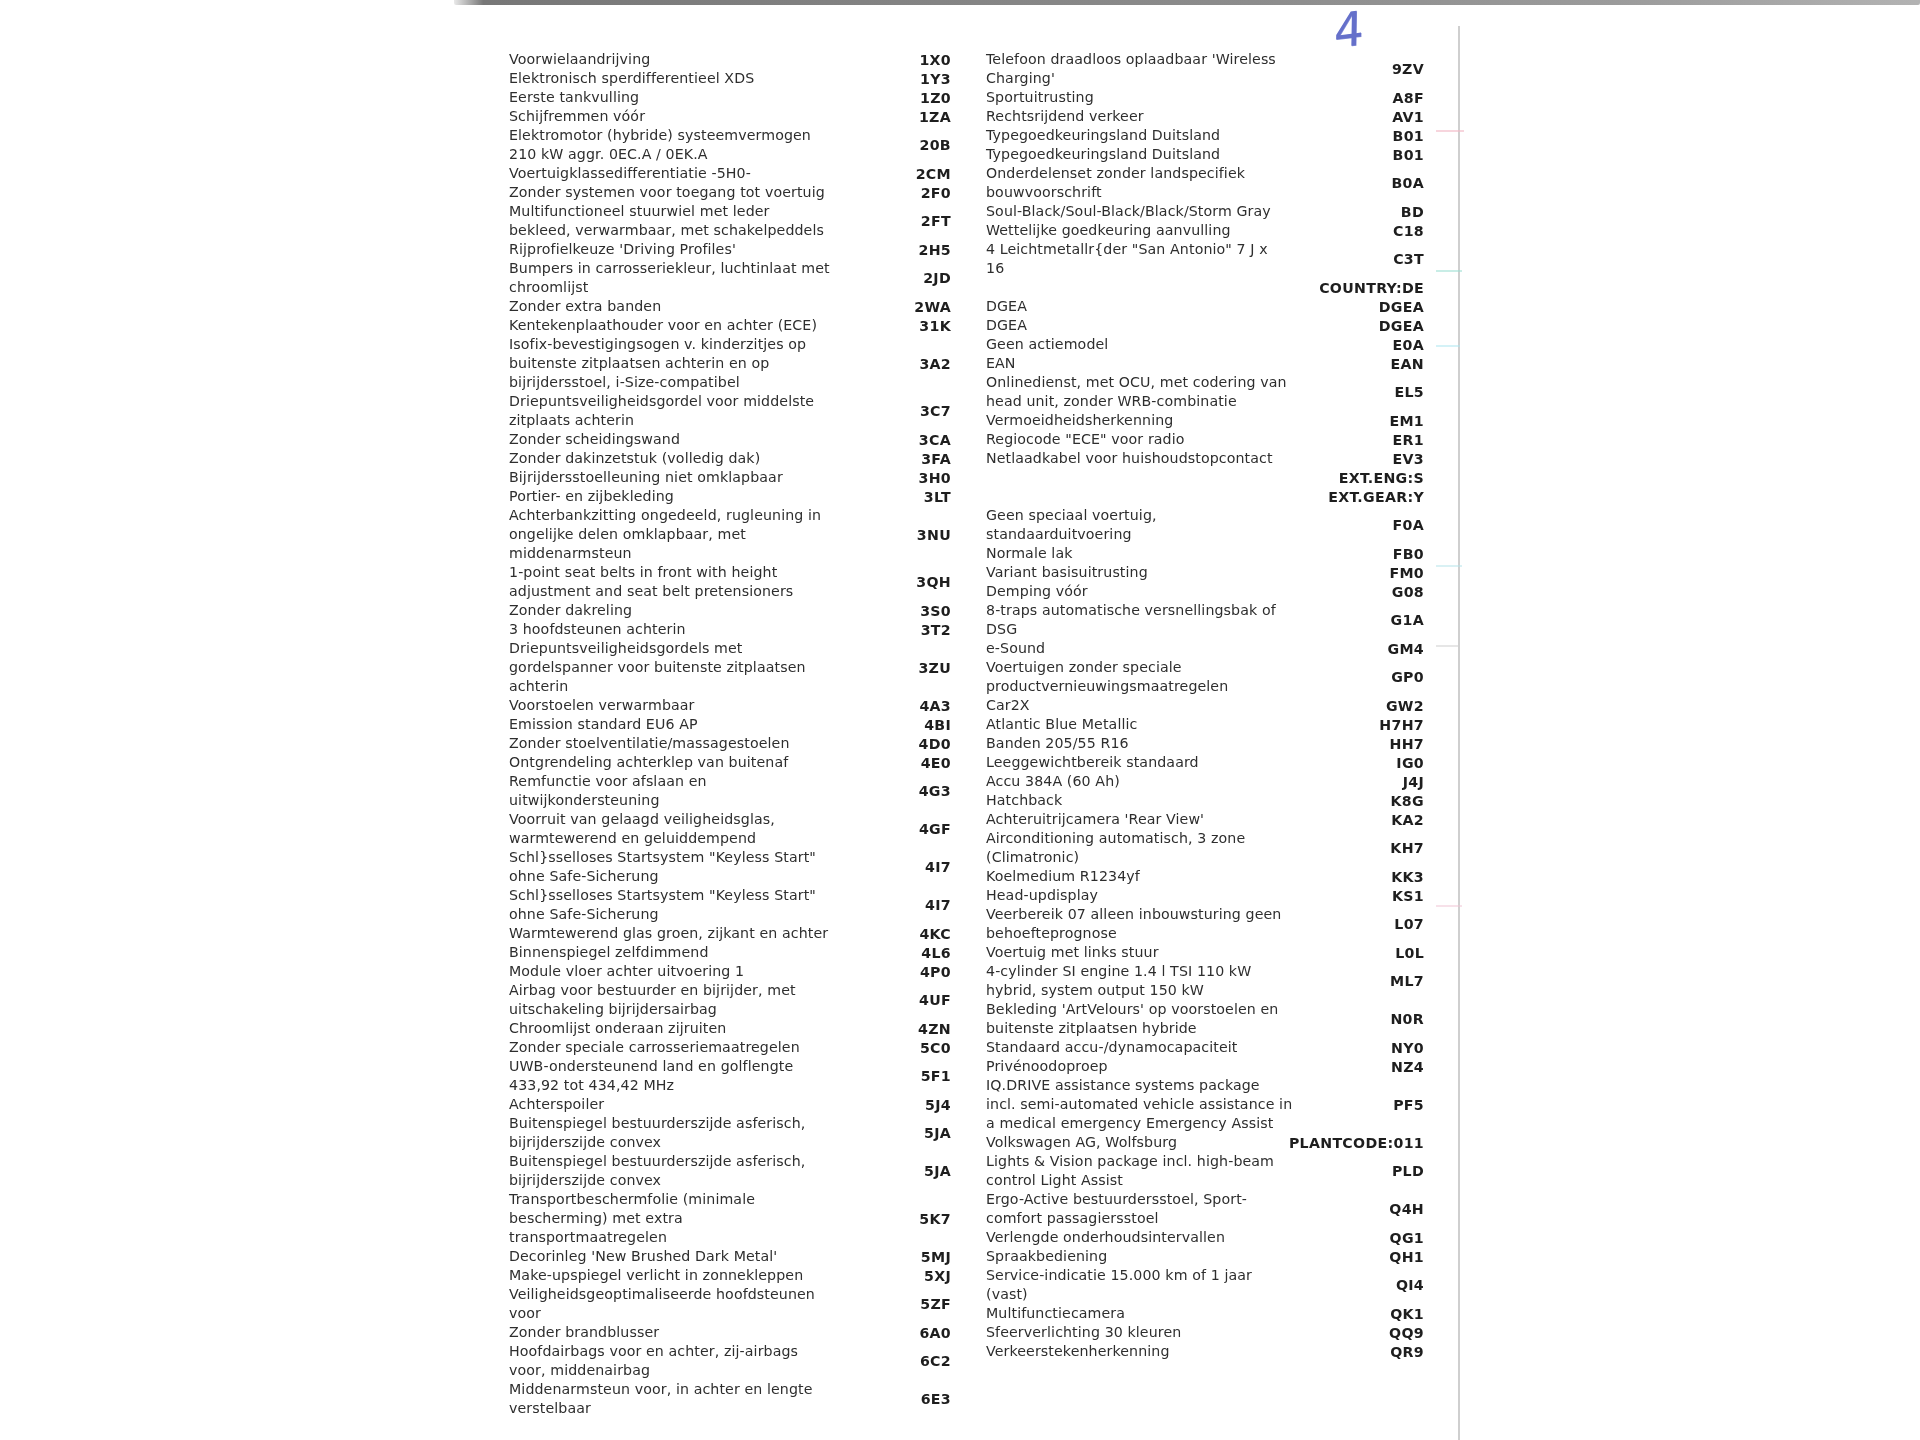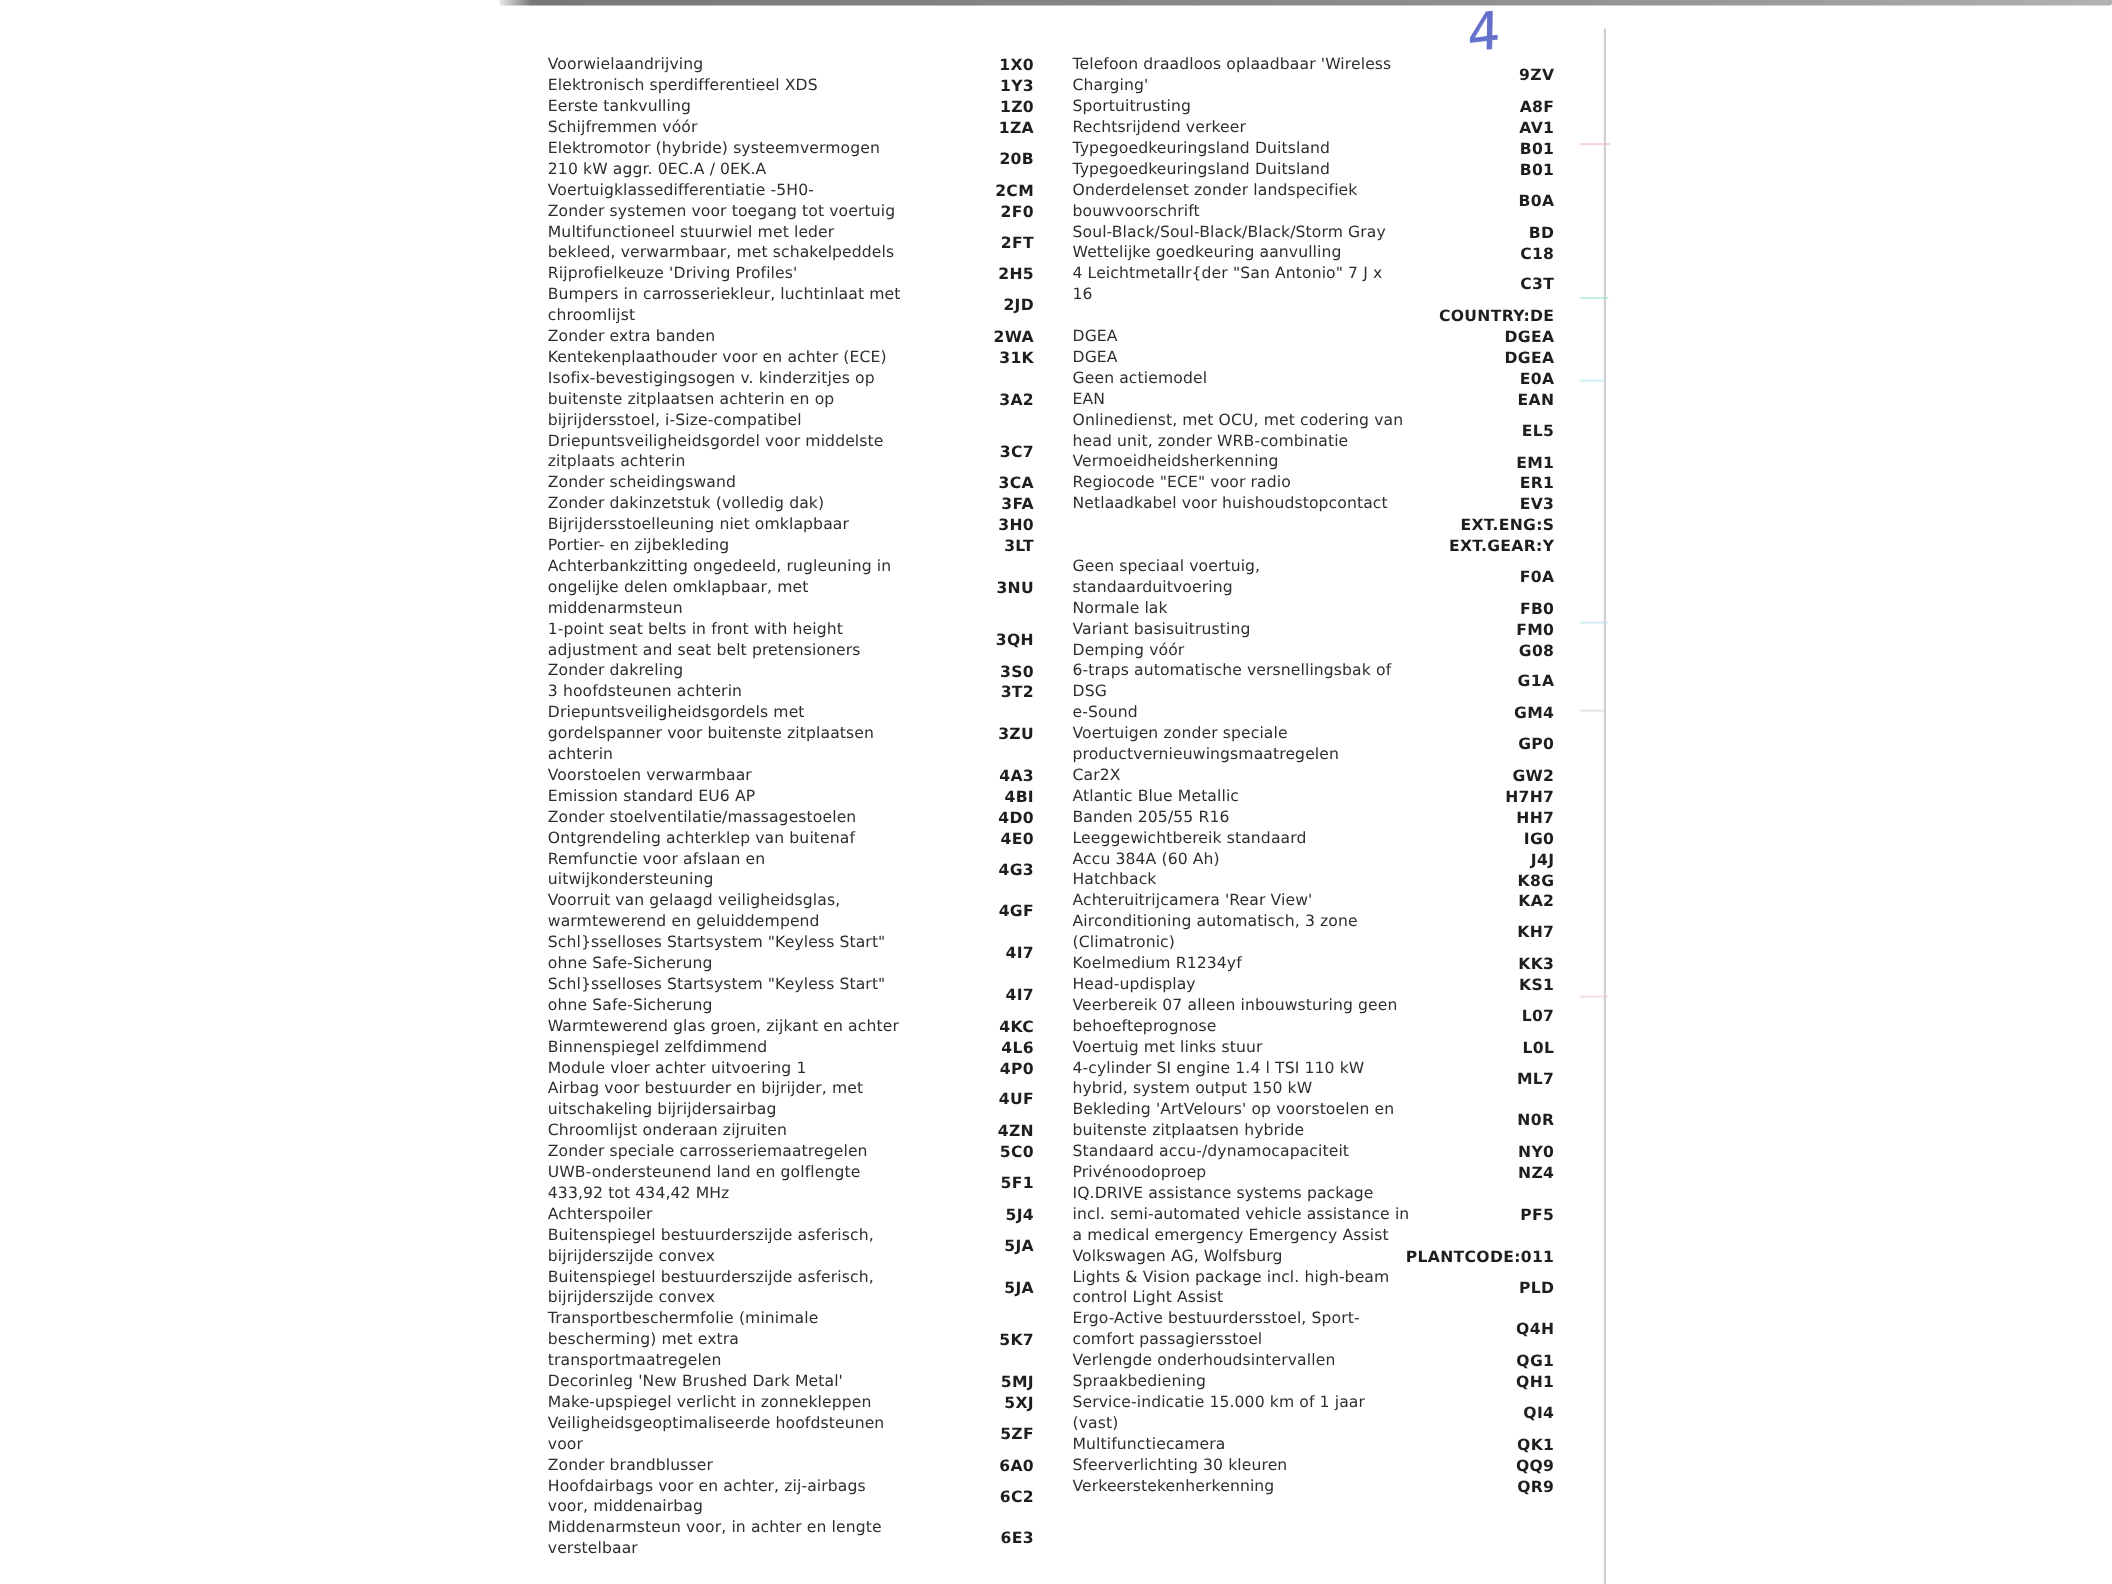--- a/index.html
+++ b/index.html
@@ -23,21 +23,21 @@
   }
   .edge-tick{position:absolute;height:2px;}
   
   .handwritten{
     position:absolute;left:1334px;top:2px;
     font-size:47px;font-weight:400;color:#6570ca;
     transform:rotate(-7deg) skewX(-8deg);
     text-shadow:0.5px 0.5px 0 #8a92d8;
   }
   
-  .col{position:absolute;display:flex;flex-direction:column;}
+  .col{position:absolute;display:flex;flex-direction:column;margin-left:11px;}
   .col-a{left:498px;top:50px;width:442px;}
   .col-b{left:975px;top:50px;width:438px;}
   .entry{display:flex;flex-direction:row;justify-content:space-between;align-items:center;}
   .desc{display:flex;flex-direction:column;}
   .line{height:19px;line-height:19px;font-size:14.2px;white-space:pre;letter-spacing:0.1px;}
   .code{
     font-size:14.2px;font-weight:bold;color:#1e1e1e;
     text-align:right;white-space:pre;letter-spacing:0.3px;margin-left:8px;
   }
 </style>
@@ -519,21 +519,21 @@
         <div class="code">FM0</div>
       </div>
       <div class="entry">
         <div class="desc">
           <div class="line">Demping vóór</div>
         </div>
         <div class="code">G08</div>
       </div>
       <div class="entry">
         <div class="desc">
-          <div class="line">6-traps automatische versnellingsbak of</div>
+          <div class="line">8-traps automatische versnellingsbak of</div>
           <div class="line">DSG</div>
         </div>
         <div class="code">G1A</div>
       </div>
       <div class="entry">
         <div class="desc">
           <div class="line">e-Sound</div>
         </div>
         <div class="code">GM4</div>
       </div>

